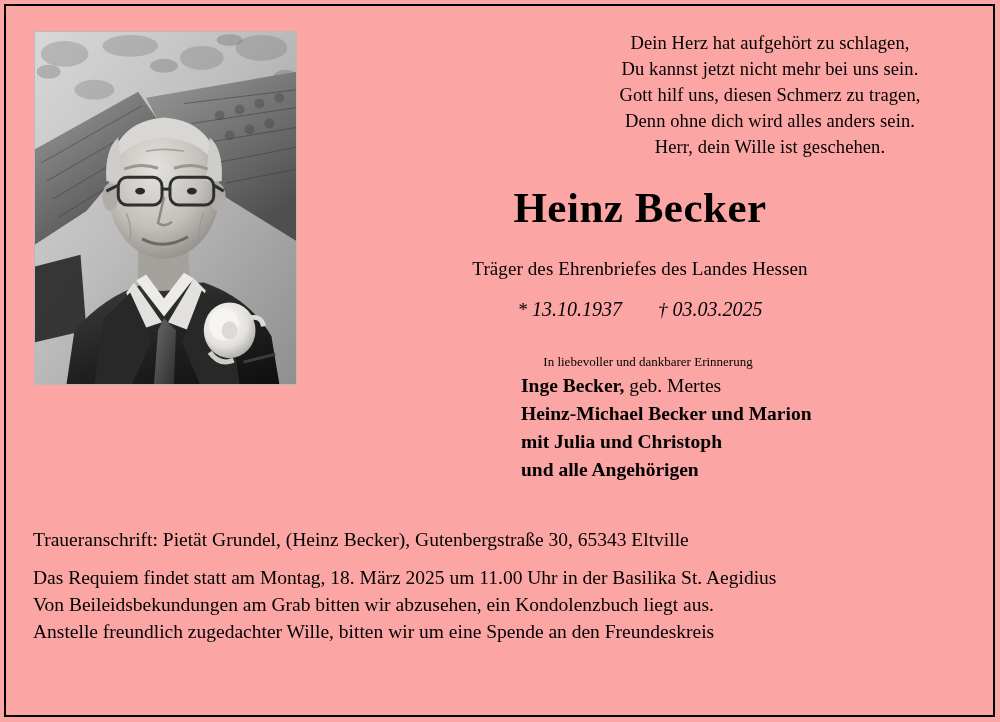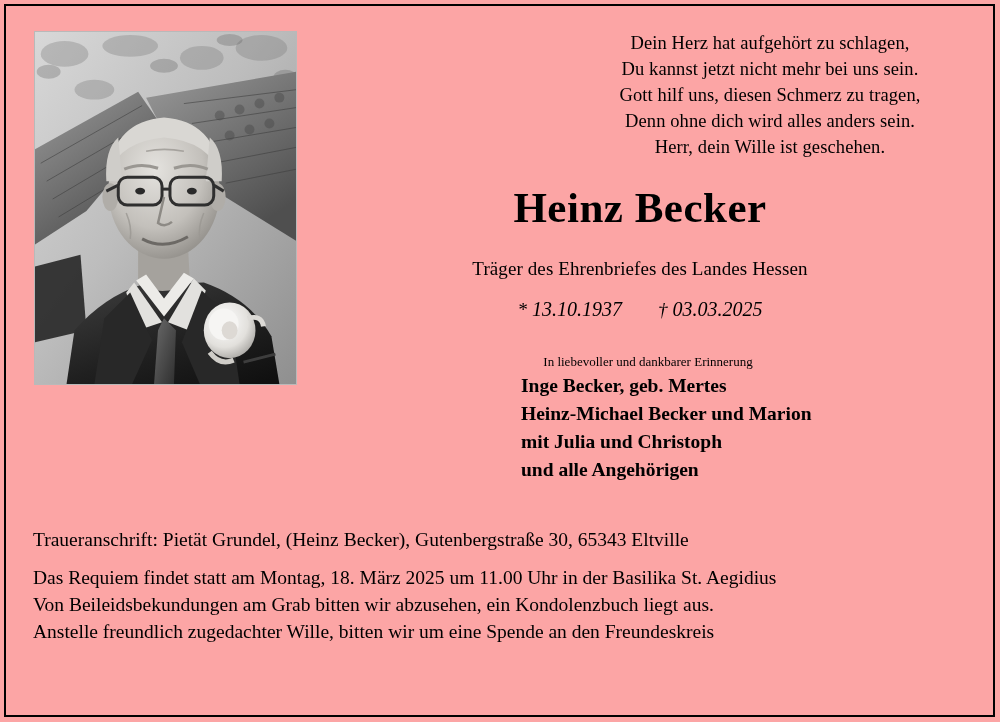--- a/index.html
+++ b/index.html
@@ -104,21 +104,21 @@
   }
   .family {
     position: absolute;
     left: 521px;
     top: 372px;
     width: 430px;
     font-size: 19.5px;
     line-height: 28px;
     font-weight: bold;
   }
-  .family .reg { font-weight: bold; }
+  .family .reg { font-weight: normal; }
 
   
   .address {
     position: absolute;
     left: 33px;
     top: 526px;
     font-size: 19.5px;
     line-height: 27px;
     white-space: nowrap;
   }

